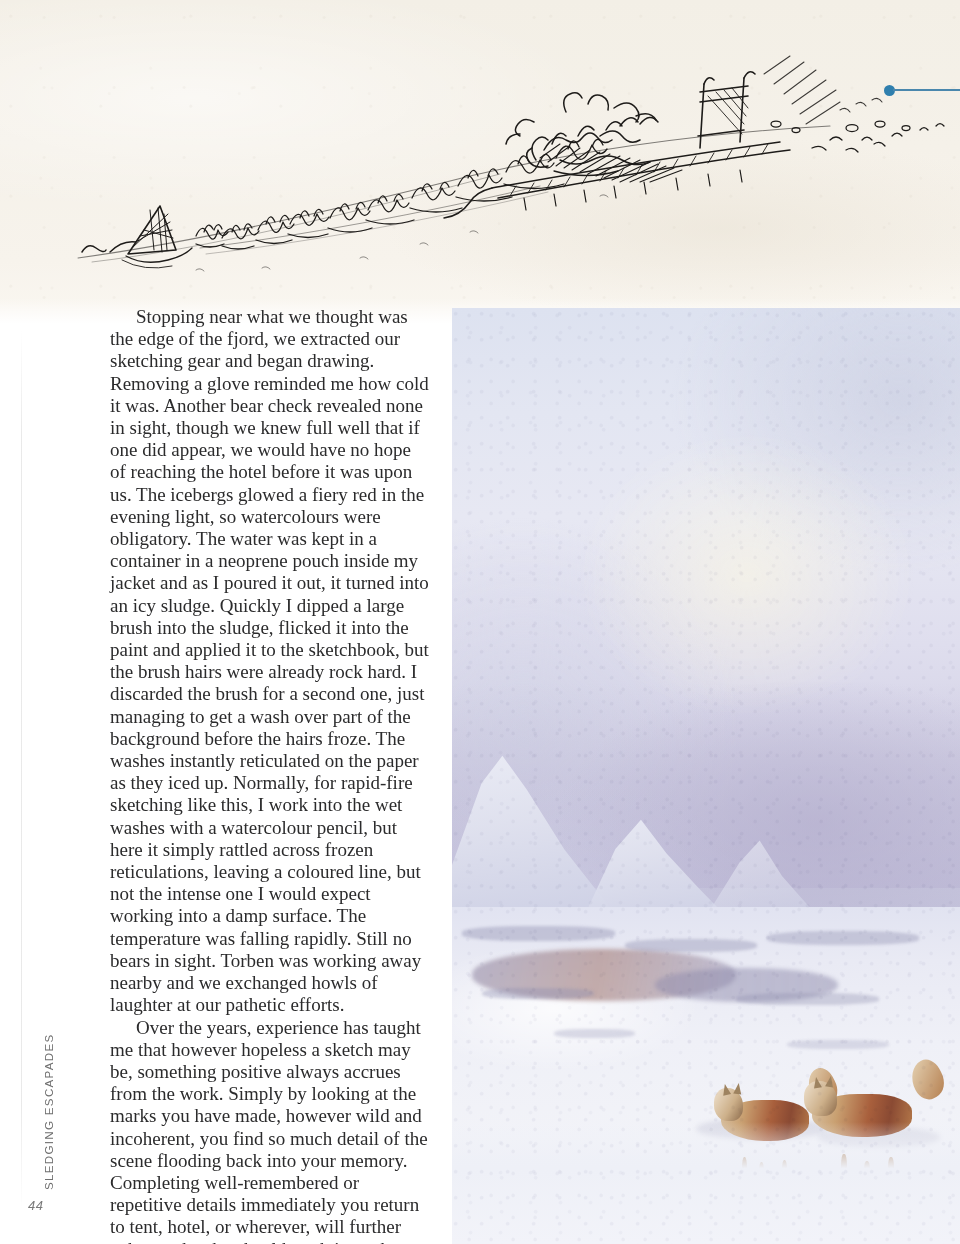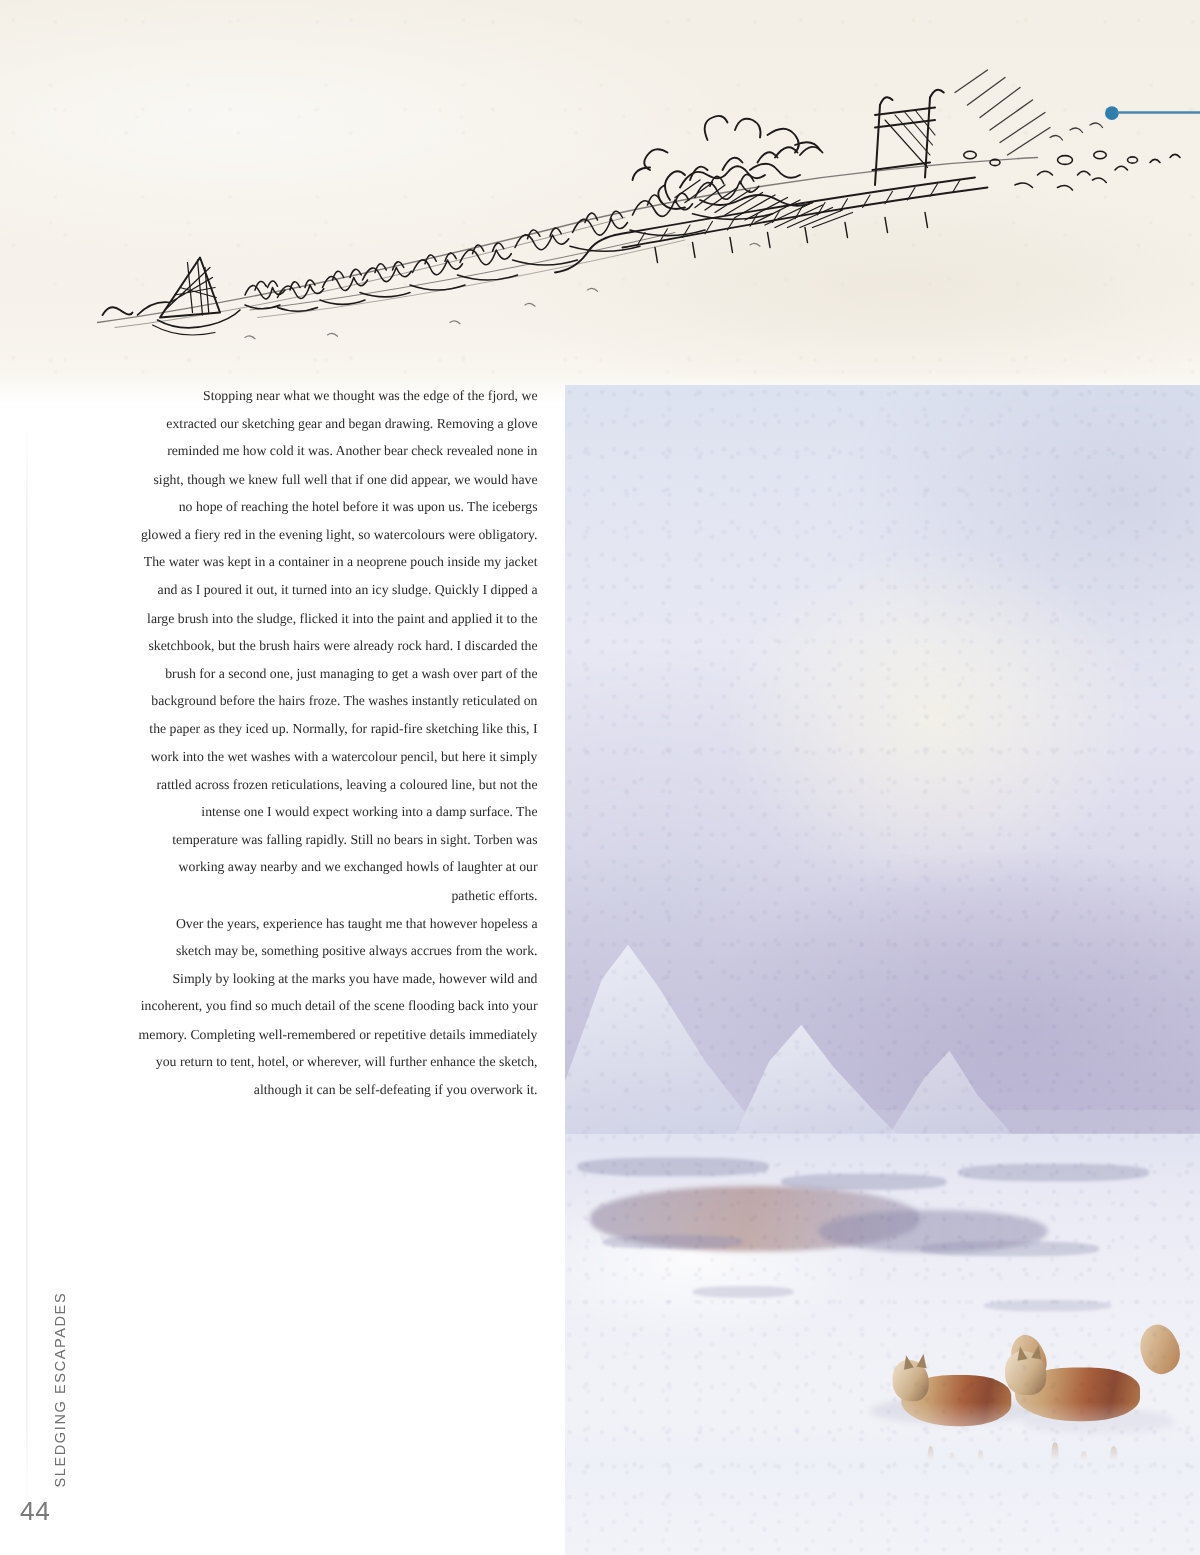--- a/index.html
+++ b/index.html
@@ -144,50 +144,51 @@
     background-size:26px 26px,34px 34px,22px 22px,30px 30px;
   }
 
   
   .text-col{
     position:absolute;left:110px;top:306px;width:320px;
   }
   .text-col p{
     margin:0;
     font-family:"Liberation Serif", serif;
-    font-size:11px;
+    font-size:19px;
     line-height:22.2px;
     color:#2b2b2c;
     text-indent:26px;
-    text-align:right;
+    text-align:left;
     hyphens:none;
   }
 
   
   .running-head{
     position:absolute;left:26px;top:1030px;
     width:20px;height:160px;
   }
   .running-head span{
     display:block;
     transform:rotate(-90deg);
     transform-origin:left top;
     position:absolute;left:16px;top:160px;
     white-space:nowrap;
     font-family:"Liberation Sans", sans-serif;
     font-size:11.6px;
     letter-spacing:1.3px;
     color:#6f6f6f;
   }
   .folio{
-    position:absolute;left:16px;top:1198px;
+    position:absolute;left:28px;top:1198px;
     font-family:"Liberation Sans", sans-serif;
-    font-size:21px;
+    font-size:13px;
     color:#7a7a7a;
     letter-spacing:.5px;
+    font-style:italic;
   }
   .edge-rule{
     position:absolute;left:21px;top:330px;width:1px;height:880px;
     background:linear-gradient(180deg, rgba(0,0,0,0) 0%, rgba(120,120,120,.16) 12%, rgba(120,120,120,.16) 88%, rgba(0,0,0,0) 100%);
   }
 </style>
 </head>
 <body>
 
 <div class="page">

